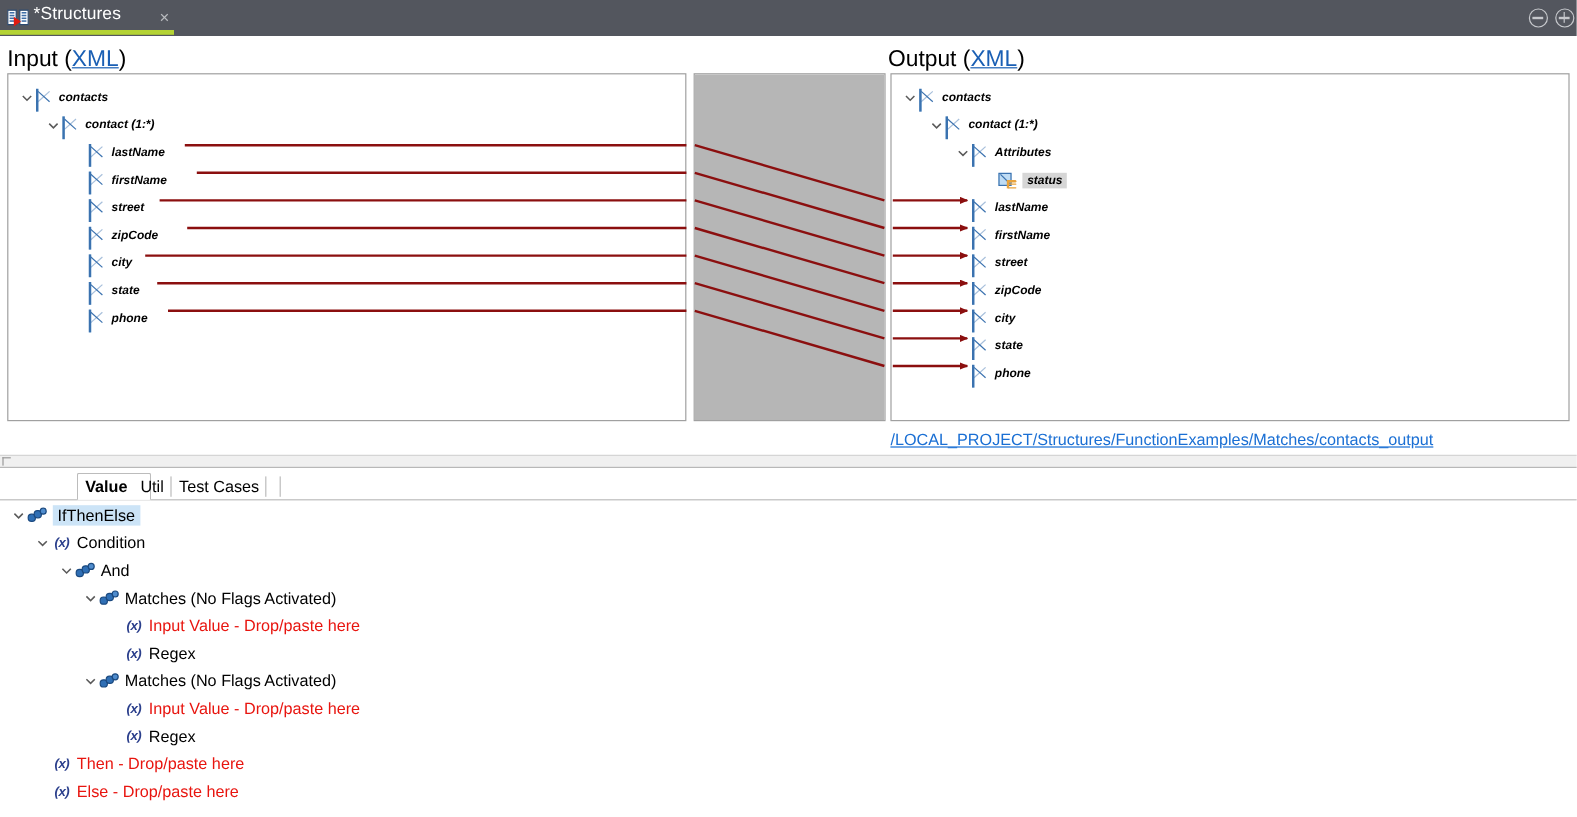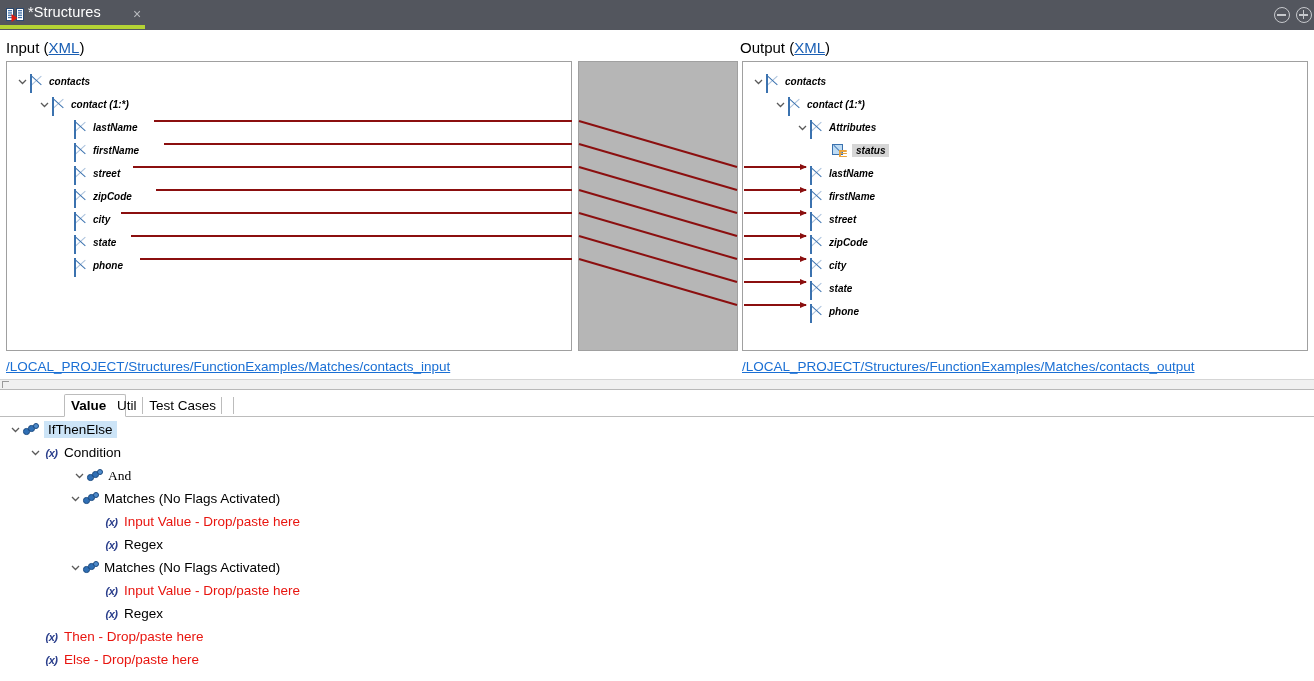--- a/index.html
+++ b/index.html
@@ -40,21 +40,21 @@
     border: 1.4px solid #c6c8cc; border-radius: 50%;
     box-sizing: border-box; cursor: pointer;
   }
   .win-btn.min { left: 1274px; }
   .win-btn.max { left: 1296px; }
   .win-btn .h { position: absolute; left: 2px; top: 6px; width: 9px; height: 1.5px; background: #c6c8cc; }
   .win-btn .v { position: absolute; left: 5.7px; top: 2.2px; width: 1.5px; height: 9px; background: #c6c8cc; }
 
   
   .panel-head {
-    position: absolute; font-size: 15px; color: #000000; white-space: nowrap;
+    position: absolute; font-size: 19px; color: #000000; white-space: nowrap;
   }
   .panel-head .lnk { color: #1a5fb4; text-decoration: underline; cursor: pointer; }
 
   
   .tree-panel {
     position: absolute; background: #ffffff;
     border: 1px solid #a0a0a0; box-sizing: border-box; overflow: hidden;
   }
   #input-panel  { left: 6px;   top: 61px; width: 566px; height: 290px; }
   #middle-panel { left: 578px; top: 61px; width: 160px; height: 290px; background: #fff; }
@@ -392,21 +392,20 @@
       <line x1="579" y1="213" x2="737" y2="259" stroke="#8b0f0f" stroke-width="2"></line>
       <line x1="744" y1="259" x2="806" y2="259" stroke="#8b0f0f" stroke-width="2" marker-end="url(#arrow)"></line>
       <line x1="131" y1="236" x2="572" y2="236" stroke="#8b0f0f" stroke-width="2"></line>
       <line x1="579" y1="236" x2="737" y2="282" stroke="#8b0f0f" stroke-width="2"></line>
       <line x1="744" y1="282" x2="806" y2="282" stroke="#8b0f0f" stroke-width="2" marker-end="url(#arrow)"></line>
       <line x1="140" y1="259" x2="572" y2="259" stroke="#8b0f0f" stroke-width="2"></line>
       <line x1="579" y1="259" x2="737" y2="305" stroke="#8b0f0f" stroke-width="2"></line>
       <line x1="744" y1="305" x2="806" y2="305" stroke="#8b0f0f" stroke-width="2" marker-end="url(#arrow)"></line>
     </svg>
 
-  <a class="filepath" id="path-in">/LOCAL_PROJECT/Structures/FunctionExamples/Matches/contacts_input</a>
   <a class="filepath" id="path-out">/LOCAL_PROJECT/Structures/FunctionExamples/Matches/contacts_output</a>
 
   <div class="splitter">
       <span class="grip"></span>
     </div>
 
   <div class="tabstrip" id="bottom-tabs">
     <div class="underline"></div>
   <div class="btab" style="left: 4px; width: 60px; margin-top: 28px;">
         <span>Validate</span>
@@ -445,21 +444,21 @@
       </div>
       <div class="brow" style="top: 23px; padding-left: 28px;">
         <span class="twisty">
           <svg width="9" height="9" viewBox="0 0 9 9">
             <path d="M1 3 L4.5 6.5 L8 3" fill="none" stroke="#5a5a5a" stroke-width="1.3"></path>
           </svg>
         </span>
         <span class="ic-x">(x)</span>
         <span class="lbl">Condition</span>
       </div>
-      <div class="brow" style="top: 46px; padding-left: 72px; font-family: Liberation Serif, serif;">
+      <div class="brow" style="top: 46px; padding-left: 48px;">
         <span class="twisty">
           <svg width="9" height="9" viewBox="0 0 9 9">
             <path d="M1 3 L4.5 6.5 L8 3" fill="none" stroke="#5a5a5a" stroke-width="1.3"></path>
           </svg>
         </span>
         <span class="ic-func">
           <span class="bar"></span>
           <span class="b b1"></span>
           <span class="b b2"></span>
           <span class="b b3"></span>

